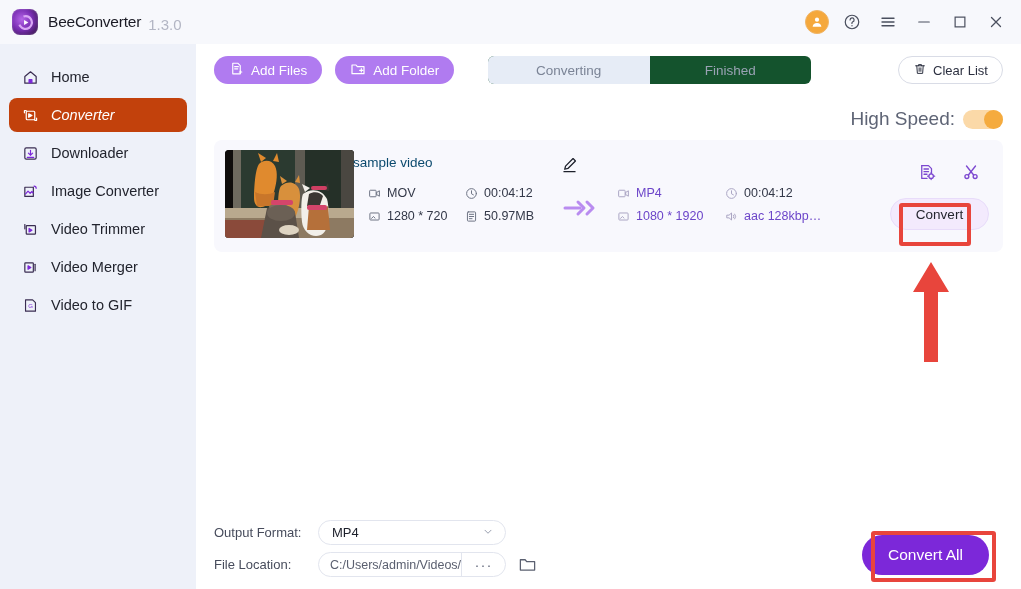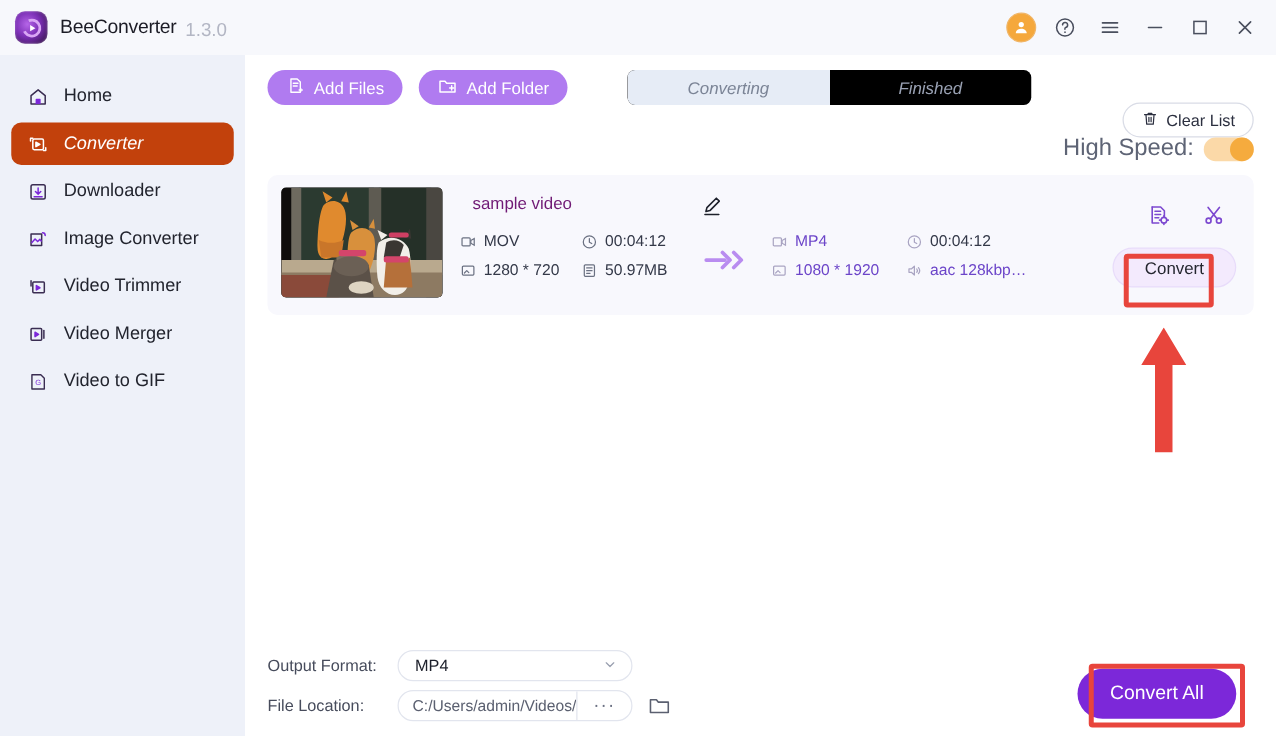--- a/index.html
+++ b/index.html
@@ -66,53 +66,52 @@
   .main { position: absolute; left: 196px; top: 44px; width: 825px; height: 545px; background: #fff; }
 
   .toolbar { position: absolute; left: 18px; top: 12px; display: flex; align-items: center; gap: 13px; }
   .pill-btn {
     display: flex; align-items: center; gap: 7px;
     height: 28px; padding: 0 15px; border-radius: 14px;
     background: #b07bf0; color: #fff; font-size: 13.5px; border: none;
     font-family: "Liberation Sans", sans-serif;
   }
   .tabs {
-    position: absolute; left: 306px; top: 12px;
+    position: absolute; left: 292px; top: 12px;
     width: 323px; height: 28px; border-radius: 6px;
-    background: #000000; display: flex; overflow: hidden; font-style: italic;
+    background: #14532d; display: flex; overflow: hidden;
   }
   .tab { flex: 1; display: flex; align-items: center; justify-content: center; font-size: 13.5px; color: #9aa2b4; }
   .tab.active { background: #e6ecf6; color: #7b8496; }
   .clear-btn {
     position: absolute; right: 18px; top: 12px;
     display: flex; align-items: center; gap: 6px;
     height: 28px; padding: 0 14px; border-radius: 14px;
     border: 1px solid #d9dce6; background: #fff; color: #2c3040; font-size: 13px;
     font-family: "Liberation Sans", sans-serif;
-    margin-top: 26px;
   }
 
   .hispeed { position: absolute; right: 18px; top: 64px; display: flex; align-items: center; gap: 8px; }
   .hispeed .lbl { font-size: 19px; color: #5e6475; }
   .toggle { width: 40px; height: 19px; border-radius: 10px; background: #fbd9a8; position: relative; }
   .toggle .knob { position: absolute; right: 0; top: 0; width: 19px; height: 19px; border-radius: 50%; background: #f5ab3e; }
 
   
   .card {
     position: absolute; left: 18px; top: 96px;
     width: 789px; height: 112px;
     background: #f8f8fd; border-radius: 8px;
   }
   .thumb {
     position: absolute; left: 11px; top: 10px;
     width: 129px; height: 88px; border-radius: 4px; overflow: hidden;
     background: #1c1a18;
   }
   .thumb svg { display: block; }
-  .fname { position: absolute; left: 164px; top: 15px; font-size: 13.5px; color: #701a75; }
+  .fname { position: absolute; left: 139px; top: 15px; font-size: 13.5px; color: #0c4a6e; }
   .edit-ic { position: absolute; left: 344px; top: 13px; width: 22px; height: 22px; display: flex; align-items: center; justify-content: center; }
 
   .meta { position: absolute; display: flex; align-items: flex-start; gap: 6px; font-size: 12.5px; color: #333848; }
   .meta .mi { width: 14px; height: 14px; display: flex; align-items: center; justify-content: center; flex: none; }
   .m-src-fmt  { left: 153px; top: 46px; }
   .m-src-dur  { left: 250px; top: 46px; }
   .m-src-res  { left: 153px; top: 69px; }
   .m-src-size { left: 250px; top: 69px; }
 
   .arrow-sep { position: absolute; left: 348px; top: 58px; width: 36px; height: 20px; }

